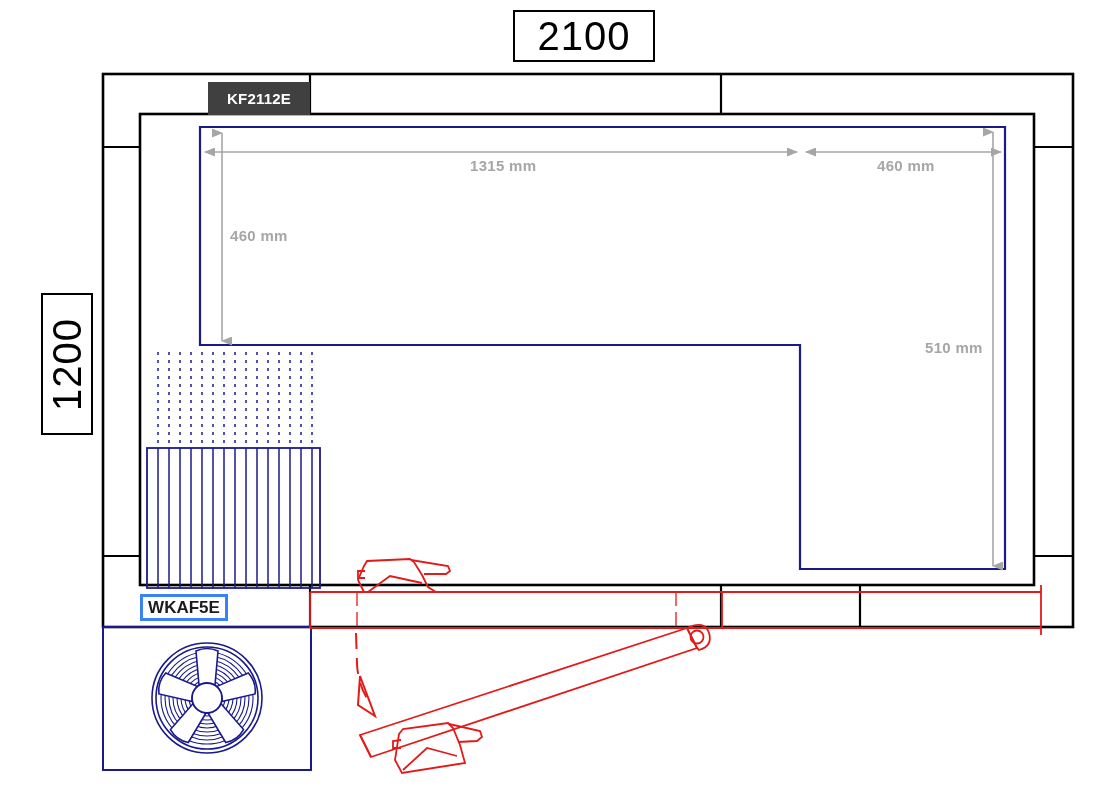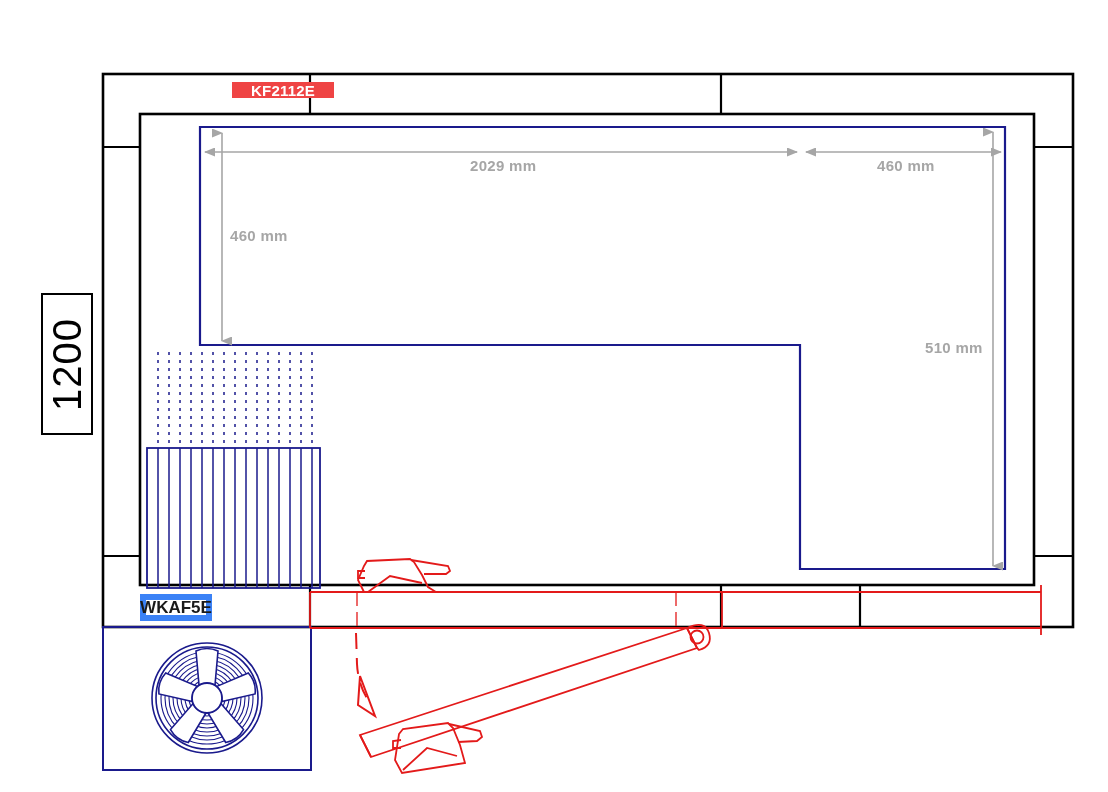--- a/index.html
+++ b/index.html
@@ -60,46 +60,45 @@
     letter-spacing: 1px;
   }
   .label-dim-left span {
     transform: rotate(-90deg);
     display: block;
   }
   .label-part-grey {
     left: 208px;
     top: 82px;
     width: 102px;
-    height: 16px;
-    background: #ef4444;
+    height: 33px;
+    background: #404040;
     color: #ffffff;
     font-size: 15px;
     font-weight: bold;
     letter-spacing: 0.2px;
-    margin-left: 24px;
   }
   .label-part-white {
     left: 722px;
     top: 229px;
     width: 161px;
     height: 26px;
     background: #ffffff;
     border: 1px solid #808080;
     color: #1a1a1a;
     font-size: 15px;
     font-weight: bold;
   }
   .label-part-wkaf {
     left: 140px;
     top: 594px;
-    width: 72px;
+    width: 88px;
     height: 27px;
     background: #ffffff;
-    border: 6px solid #3b82f6;
+    border: 3px solid #3b82f6;
     color: #1a1a1a;
     font-size: 17px;
     font-weight: bold;
   }
 
   
   .dimtext {
     position: absolute;
     color: #a6a6a6;
     font-size: 15px;
@@ -275,35 +274,38 @@
       <path d="M 403,770 L 427,748 L 457,756"></path>
     </g>
 
     <g>
       <path d="M 356,633 L 357,664 Q 358,684 368,700" fill="none" stroke="#e31a1a" stroke-width="2" stroke-dasharray="16 9"></path>
       <path d="M 360,676 L 375,716 L 358,705 Z" fill="none" stroke="#e31a1a" stroke-width="2"></path>
     </g>
 
   </svg>
 
+  <div class="boxlabel label-dim-top">
+    <span>2100</span>
+  </div>
 
   <div class="boxlabel label-dim-left">
     <span>1200</span>
   </div>
 
   <div class="boxlabel label-part-grey">
     <span>KF2112E</span>
   </div>
 
 
   <div class="boxlabel label-part-wkaf">
     <span>WKAF5E</span>
   </div>
 
-  <div class="dimtext" style="left:470px; top:157px;">2029 mm</div>
+  <div class="dimtext" style="left:470px; top:157px;">1315 mm</div>
 
   <div class="dimtext" style="left:877px; top:157px;">460 mm</div>
 
   <div class="dimtext" style="left:230px; top:227px;">460 mm</div>
 
   <div class="dimtext" style="left:925px; top:339px;">510 mm</div>
 
 </div>
 
 </body></html>

